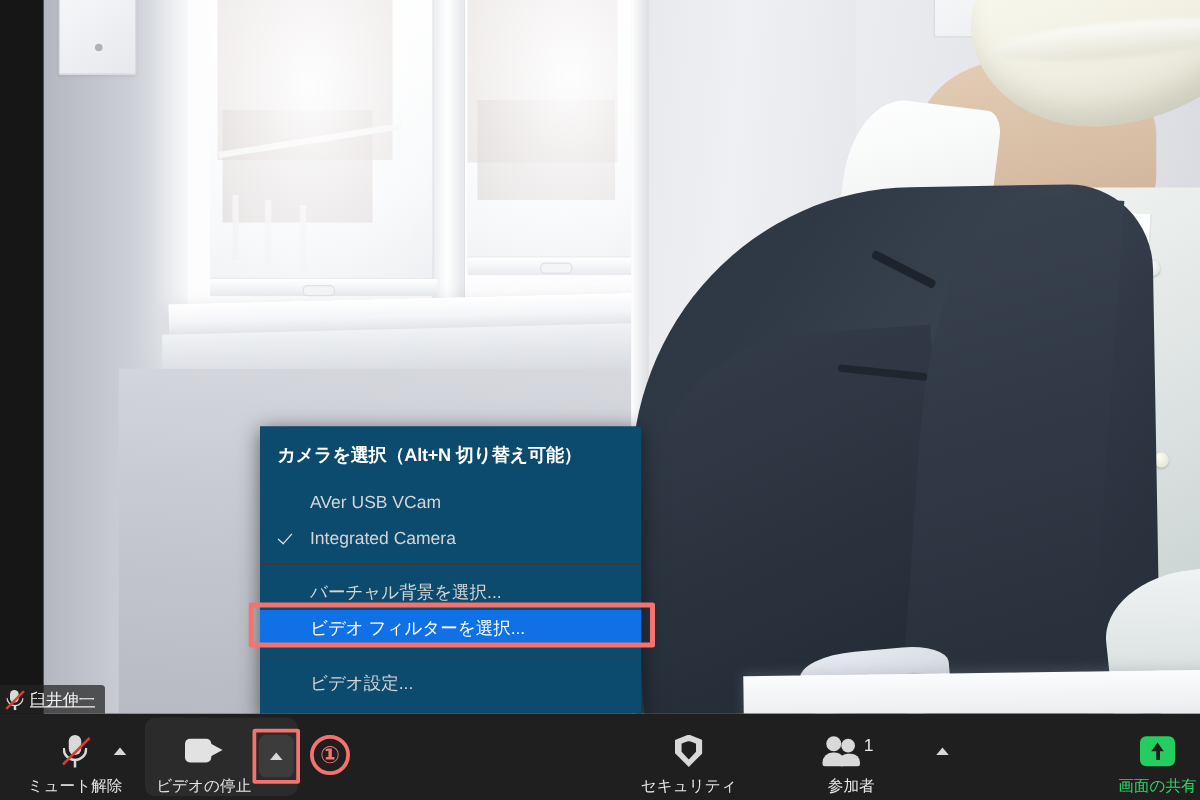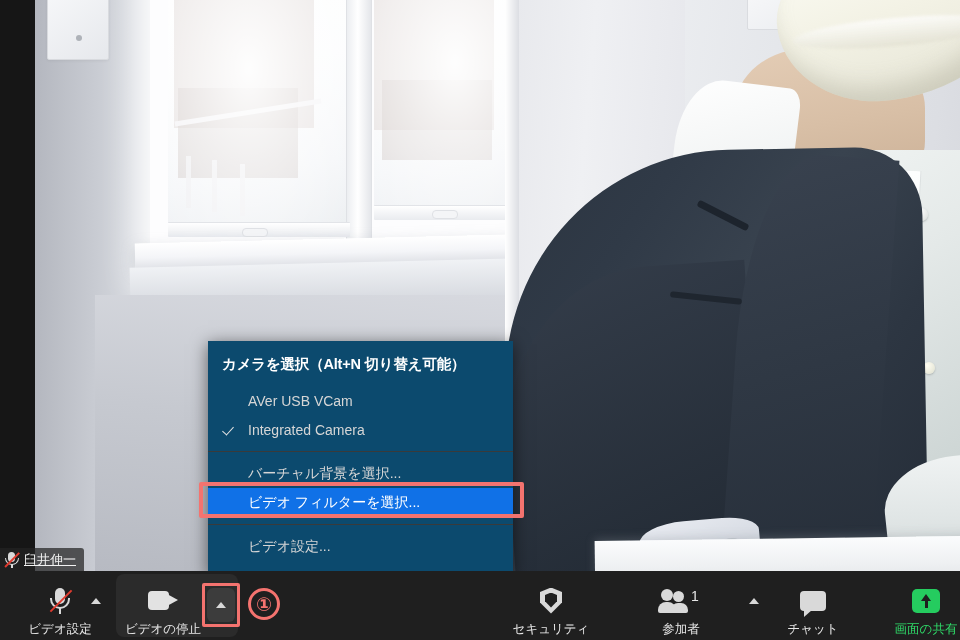--- a/index.html
+++ b/index.html
@@ -731,21 +731,21 @@
 
     <div class="tb-item" id="btn-mute">
       <span class="tb-icon">
         <span class="mic-muted">
           <span class="mic-cap"></span>
           <span class="mic-arc"></span>
           <span class="mic-stem"></span>
           <span class="mic-slash"></span>
         </span>
       </span>
-      <span class="tb-label">ビデオ設定</span>
+      <span class="tb-label">ミュート解除</span>
     </div>
     <span class="caret" id="caret-mic"></span>
 
     <div class="tb-item" id="btn-video">
       <span class="tb-icon">
         <span class="cam-icon">
           <span class="cam-body"></span>
           <span class="cam-lens"></span>
         </span>
       </span>
@@ -772,26 +772,20 @@
           <span class="ppl-body-a"></span>
           <span class="ppl-head-b"></span>
           <span class="ppl-body-b"></span>
           <span class="ppl-count">1</span>
         </span>
       </span>
       <span class="tb-label">参加者</span>
     </div>
     <span class="caret" id="caret-participants"></span>
 
-    <div class="tb-item" id="btn-chat">
-      <span class="tb-icon">
-        <span class="chat-bubble"></span>
-      </span>
-      <span class="tb-label">チャット</span>
-    </div>
 
     <div class="tb-item" id="btn-share">
       <span class="tb-icon">
         <span class="share-box">
           <span class="share-arrow"></span>
           <span class="share-arrow-stem"></span>
         </span>
       </span>
       <span class="tb-label">画面の共有</span>
     </div>

